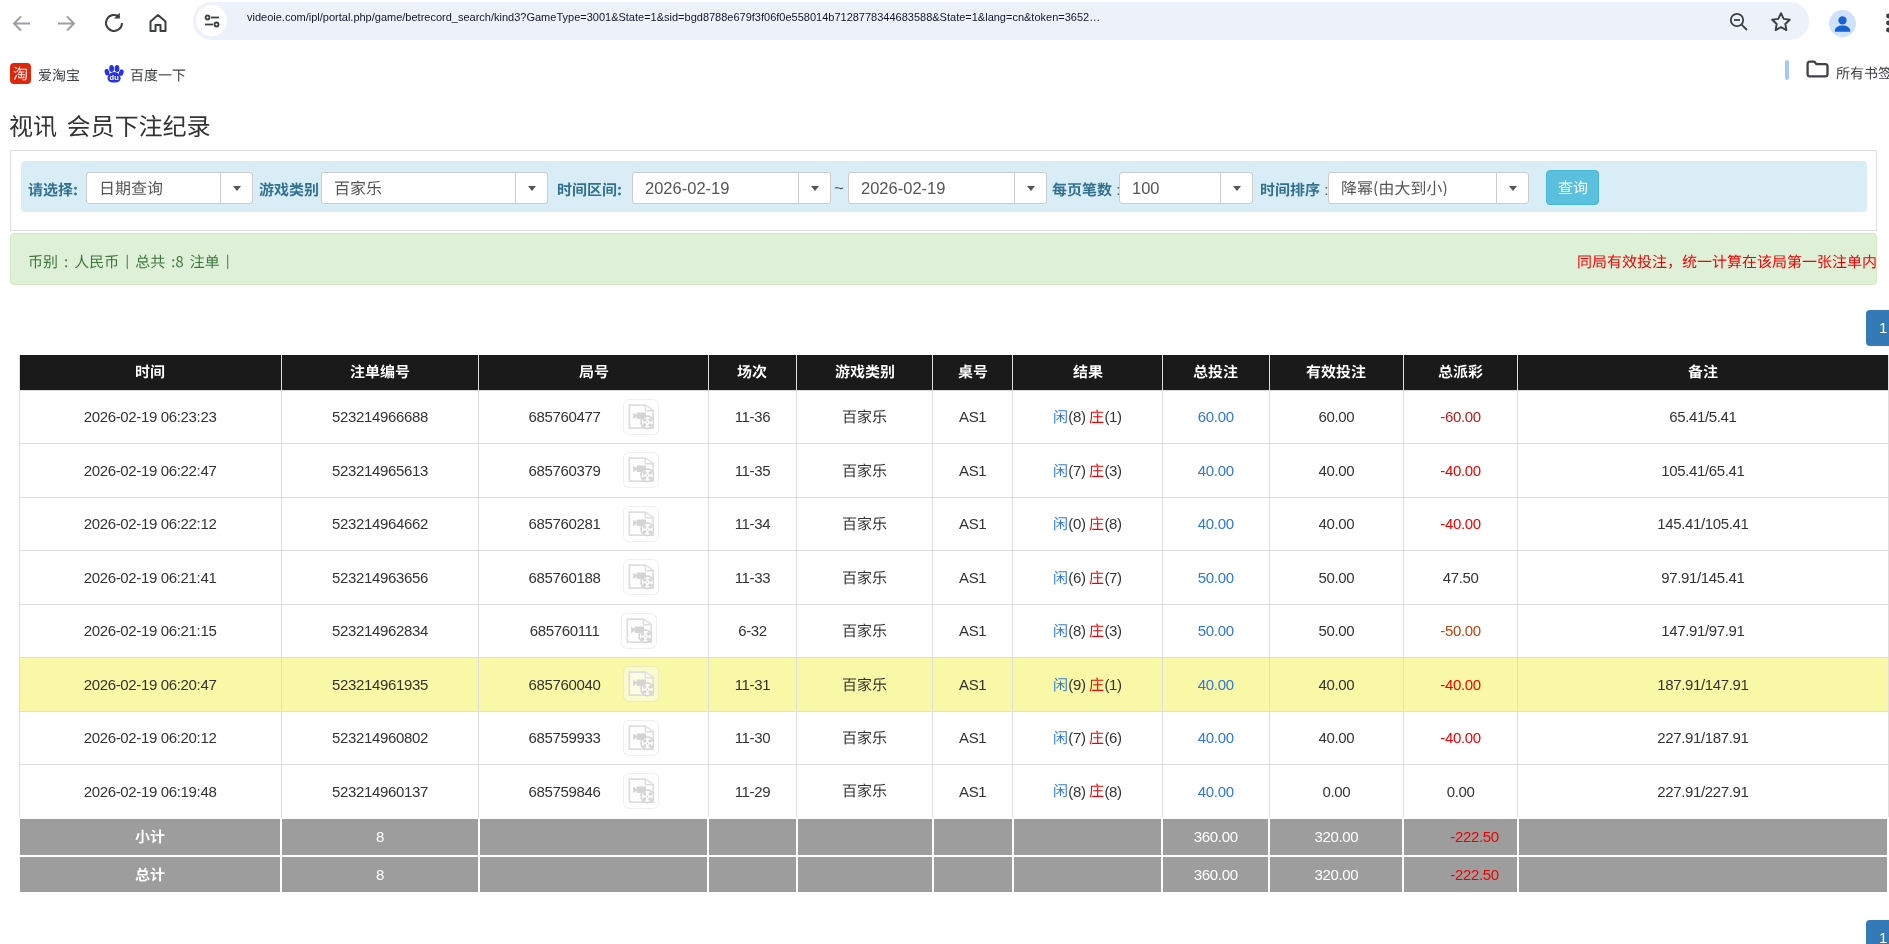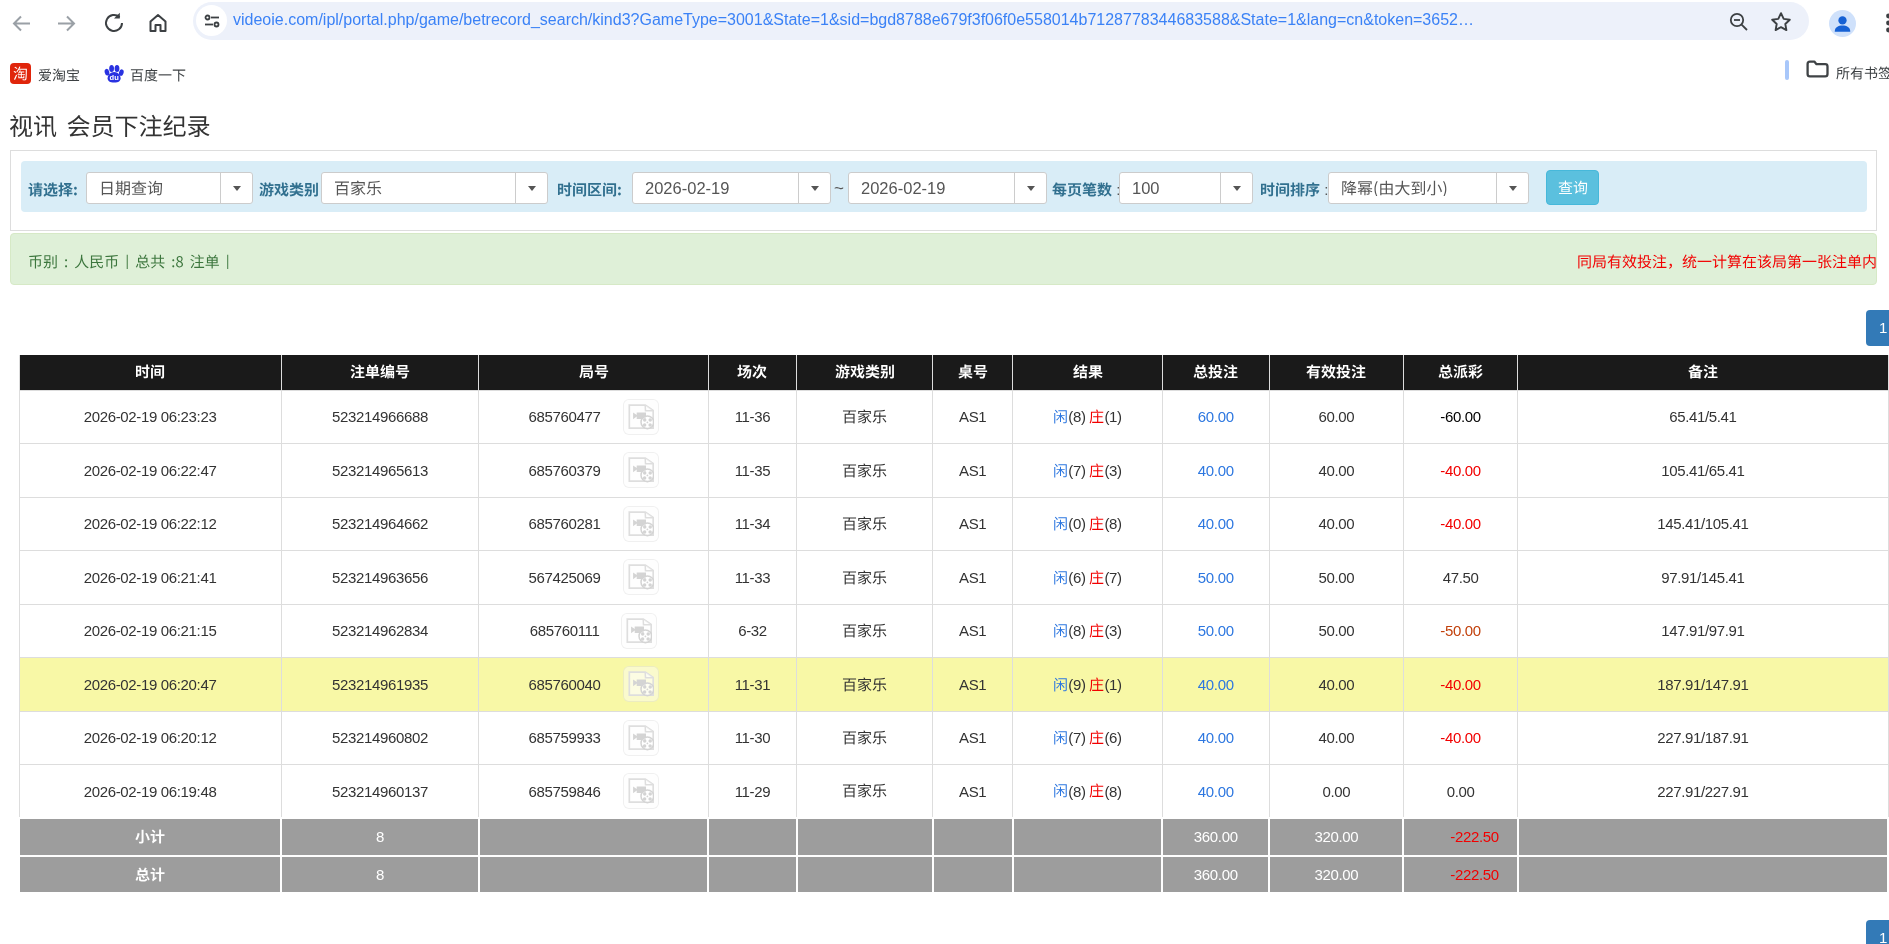--- a/index.html
+++ b/index.html
@@ -138,21 +138,21 @@
  <path d="M3.5 9.5 L11 3 L18.5 9.5 V19 H13.5 V13 H8.5 V19 H3.5 Z" stroke-linejoin="round"></path>
   </svg>
 <div class="abs" style="left:193px;top:2px;width:1616px;height:38px;background:#edf1fa;border-radius:19px"></div>
 <div class="abs" style="left:196px;top:5px;width:31px;height:31px;background:#fff;border-radius:50%"></div>
 <svg class="abs" style="left:202px;top:11px" width="20" height="20" viewBox="0 0 20 20" fill="none" stroke="#3c4043" stroke-width="1.8">
  <circle cx="5.5" cy="6.5" r="2"></circle>
     <path d="M9 6.5 H17"></path>
     <path d="M3 13.5 H11"></path>
     <circle cx="14.5" cy="13.5" r="2"></circle>
   </svg>
-<div class="abs" style="left:233px;top:11px;width:1290px;height:22px;overflow:hidden;font-size:16px;color:#3b82f6;white-space:nowrap;letter-spacing:0">videoie.com/ipl/portal.php/game/betrecord_search/kind3?GameType=3001&amp;State=1&amp;sid=bgd8788e679f3f06f0e558014b7128778344683588&amp;State=1&amp;lang=cn&amp;token=3652…</div>
+<div class="abs" style="left:247px;top:11px;width:1290px;height:22px;overflow:hidden;font-size:11px;color:#0f172a;white-space:nowrap;letter-spacing:0">videoie.com/ipl/portal.php/game/betrecord_search/kind3?GameType=3001&amp;State=1&amp;sid=bgd8788e679f3f06f0e558014b7128778344683588&amp;State=1&amp;lang=cn&amp;token=3652…</div>
 <svg class="abs" style="left:1728px;top:11px" width="21" height="21" viewBox="0 0 21 21" fill="none" stroke="#3c4043" stroke-width="1.8">
  <circle cx="9" cy="9" r="6.2"></circle>
     <path d="M13.6 13.6 L19 19"></path>
     <path d="M6 9 H12"></path>
   </svg>
 <svg class="abs" style="left:1769px;top:10px" width="24" height="24" viewBox="0 0 24 24" fill="none" stroke="#3c4043" stroke-width="1.9">
  <path d="M12 3.2 L14.7 8.9 L20.8 9.7 L16.3 14 L17.4 20.1 L12 17.1 L6.6 20.1 L7.7 14 L3.2 9.7 L9.3 8.9 Z" stroke-linejoin="round"></path>
   </svg>
 <div class="abs" style="left:1829px;top:10px;width:27px;height:27px;border-radius:50%;background:#cfe1fb"></div>
 <svg class="abs" style="left:1829px;top:10px" width="27" height="27" viewBox="0 0 26 26" fill="#1661d4">
@@ -442,21 +442,21 @@
             <use href="#r2" transform="translate(30.0,13.20) scale(0.0150,-0.0150)"></use>
           </svg></td>
         <td>AS1</td>
 <td><svg class="st" width="15" height="15" viewBox="0 0 15 15" style="vertical-align:-1.8px;" fill="#2d77e0">
             <use href="#r3" transform="translate(0.0,13.20) scale(0.0150,-0.0150)"></use>
           </svg>(8) <svg class="st" width="15" height="15" viewBox="0 0 15 15" style="vertical-align:-1.8px;" fill="#f20000">
             <use href="#r4" transform="translate(0.0,13.20) scale(0.0150,-0.0150)"></use>
           </svg>(1)</td>
 <td style="color:#2d77e0">60.00</td>
         <td>60.00</td>
-        <td style="color:#000000">-60.00</td>
+        <td style="color:#b91c1c">-60.00</td>
         <td>65.41/5.41</td>
       </tr>
       <tr>
 <td>2026-02-19 06:22:47</td>
         <td>523214965613</td>
 <td>
           <span class="jh">
             <span>685760379</span>
             <span class="vbtn">
               <svg width="26" height="26" viewBox="0 0 26 26" fill="none">
@@ -526,21 +526,21 @@
 <td style="color:#2d77e0">40.00</td>
         <td>40.00</td>
         <td style="color:#f20000">-40.00</td>
         <td>145.41/105.41</td>
       </tr>
       <tr>
 <td>2026-02-19 06:21:41</td>
         <td>523214963656</td>
 <td>
           <span class="jh">
-            <span>567425069</span>
+            <span>685760188</span>
             <span class="vbtn">
               <svg width="26" height="26" viewBox="0 0 26 26" fill="none">
 <path d="M1.3 1.1 H17.3 L25.2 6.6 V24.1 H1.3 Z" stroke="#dedede" stroke-width="1.7" fill="rgba(255,255,255,.45)"></path>
 <path d="M17.2 1.1 L17.5 6.8 L25.2 6.8" stroke="#dedede" stroke-width="1.5" fill="rgba(255,255,255,.45)"></path>
 <path d="M8.7 8.6 H18 V15 H8.7 V12.6 L5.1 15.2 V8.4 L8.7 11 Z" fill="#d4d4d4"></path>
 <circle cx="19.4" cy="18.3" r="6.4" fill="rgba(255,255,255,.55)" stroke="#d4d4d4" stroke-width="1.5"></circle>
 <circle cx="16.7" cy="15.9" r="1.75" fill="#d4d4d4"></circle>
                 <circle cx="22.2" cy="16" r="1.75" fill="#d4d4d4"></circle>
 <circle cx="16.6" cy="20.9" r="1.75" fill="#d4d4d4"></circle>
                 <circle cx="22.1" cy="21" r="1.75" fill="#d4d4d4"></circle>

